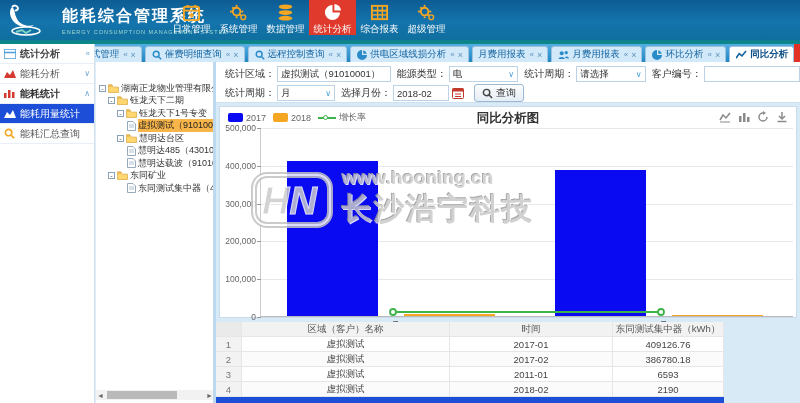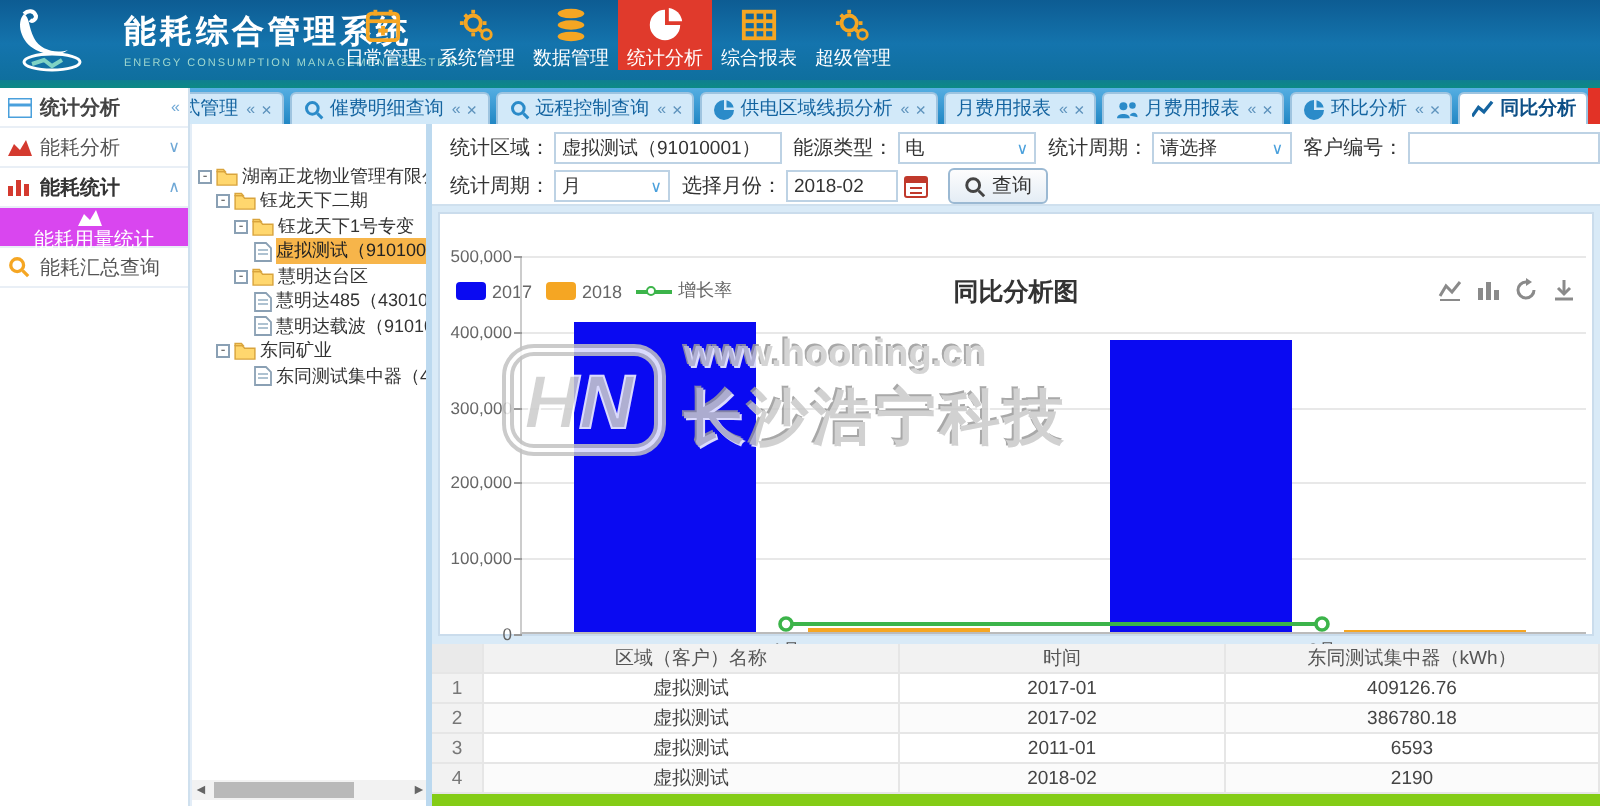--- a/index.html
+++ b/index.html
@@ -39,21 +39,21 @@
   #tab-edge-right { position:absolute; right:0; top:44px; width:6px; height:18px; background:#e23226; }
 
   
   #sidebar { left:0; top:44px; width:95px; height:359px; background:#fff; border-right:1px solid #cfe0ee; }
   .sb-item { height:20px; display:flex; align-items:center; padding:0 4px; border-bottom:1px solid #e9eff6; cursor:pointer; }
   .sb-item .sb-icon { width:13px; display:flex; margin-right:3px; }
   .sb-item .sb-label { font-size:10px; color:#555; flex:1; white-space:nowrap; }
   .sb-item .sb-caret { font-size:8px; color:#6fa8d6; }
   .sb-item.header .sb-label { font-weight:bold; color:#444; }
   .sb-item.bold .sb-label { font-weight:bold; color:#333; }
-  .sb-item.selected { background:#d946ef;flex-direction:column; }
+  .sb-item.selected { background:#1d4ed8; }
   .sb-item.selected .sb-label { color:#fff; }
 
   
   #treepanel { left:95px; top:62px; width:121px; height:341px; background:#fff;
     border-right:3px solid #bcd9ef; border-left:1px solid #e3edf7; overflow:hidden; }
   #tree { padding:20px 0 0 3px; }
   .tnode { display:flex; align-items:center; height:12.5px; white-space:nowrap; cursor:pointer; }
   .tnode .t-label { font-size:9px; color:#333; margin-left:2px; }
   .tnode.selected .t-label { background:#f7b54a; color:#222; }
   .expander { width:7px; height:7px; border:1px solid #8aa0b4; background:#fff; display:inline-flex;
@@ -71,21 +71,21 @@
     padding:0 3px; display:flex; align-items:center; }
   .fselect { justify-content:space-between; }
   .fselect .sel-caret { color:#4aa0dc; font-size:8px; margin-left:4px; }
   #query-btn { height:18px; border:1px solid #9bb9d3; border-radius:3px; background:linear-gradient(180deg,#fdfdfd,#e4edf5);
     display:flex; align-items:center; padding:0 7px; margin-left:10px; cursor:pointer; font-size:10px; color:#333; }
   #query-btn .q-icon { margin-right:3px; display:flex; }
   .cal-icon { margin-left:3px; display:flex; cursor:pointer; }
 
   
   #chartpanel { left:219px; top:106px; width:578px; height:212px; background:#fff; border:1px solid #cadcec; }
-  #chart-header { position:absolute; left:0; top:0; width:100%; height:20px;margin-top:28px; }
+  #chart-header { position:absolute; left:0; top:0; width:100%; height:20px; }
   #legend { position:absolute; left:8px; top:4px; display:flex; align-items:center; gap:7px; }
   .lg-item { display:flex; align-items:center; gap:3px; font-size:9px; color:#666; cursor:pointer; }
   .lg-swatch { width:15px; height:9px; border-radius:2px; }
   .lg-line { width:18px; height:0; border-top:2px solid; position:relative; }
   .lg-line .lg-dot { position:absolute; left:5px; top:-4px; width:5px; height:5px; border:1.5px solid; border-radius:50%; background:#fff; }
   #chart-title { position:absolute; left:0; right:0; top:3px; text-align:center; font-size:12.5px; font-weight:bold; color:#333; }
   #chart-tools { position:absolute; right:8px; top:4px; display:flex; gap:7px; }
   #chart-tools svg { cursor:pointer; }
   #plot { position:absolute; left:40px; top:21px; width:533px; height:189px;
     border-left:1px solid #ccc; border-bottom:1px solid #bbb; }
@@ -97,21 +97,21 @@
   #linesvg { position:absolute; left:0; top:0; width:100%; height:100%; overflow:visible; }
 
   
   #watermark { position:absolute; left:30px; top:62px; display:flex; align-items:center; opacity:.85; pointer-events:none; z-index:6; }
   #wm-text { margin-left:8px; }
   #wm-company { font-size:30px; font-weight:bold; color:#c9c9c9;
     text-shadow:1px 1px 0 #fff,-1px -1px 0 #9a9a9a; letter-spacing:2px; }
   #wm-url { font-size:19px; font-weight:bold; color:#cecece; text-shadow:1px 1px 0 #fff,-1px -1px 0 #9a9a9a; margin-top:-2px; }
 
   
-  #datatable { left:216px; top:322px; width:584px; height:81px; background:#84cc16; font-size:9.5px; }
+  #datatable { left:216px; top:322px; width:508px; height:81px; background:#1d4ed8; font-size:9.5px; }
   .trow { display:flex; border-bottom:1px solid #e6e6e6; height:15px; }
   .trow.thead { background:#f2f2f2; color:#555; }
   .tcell { display:flex; align-items:center; justify-content:center; border-right:1px solid #e6e6e6; height:100%; }
   .c-num { width:26px; background:#f2f2f2; color:#777; }
   .trow.thead .c-num { background:#eaeaea; }
   .c-name { width:208px; }
   .c-time { width:163px; }
   .c-energy { flex:1; }
   .trow.body { color:#444; background:#fff; cursor:pointer; }
   .trow.body:nth-child(odd) { background:#fbfbfb; }

